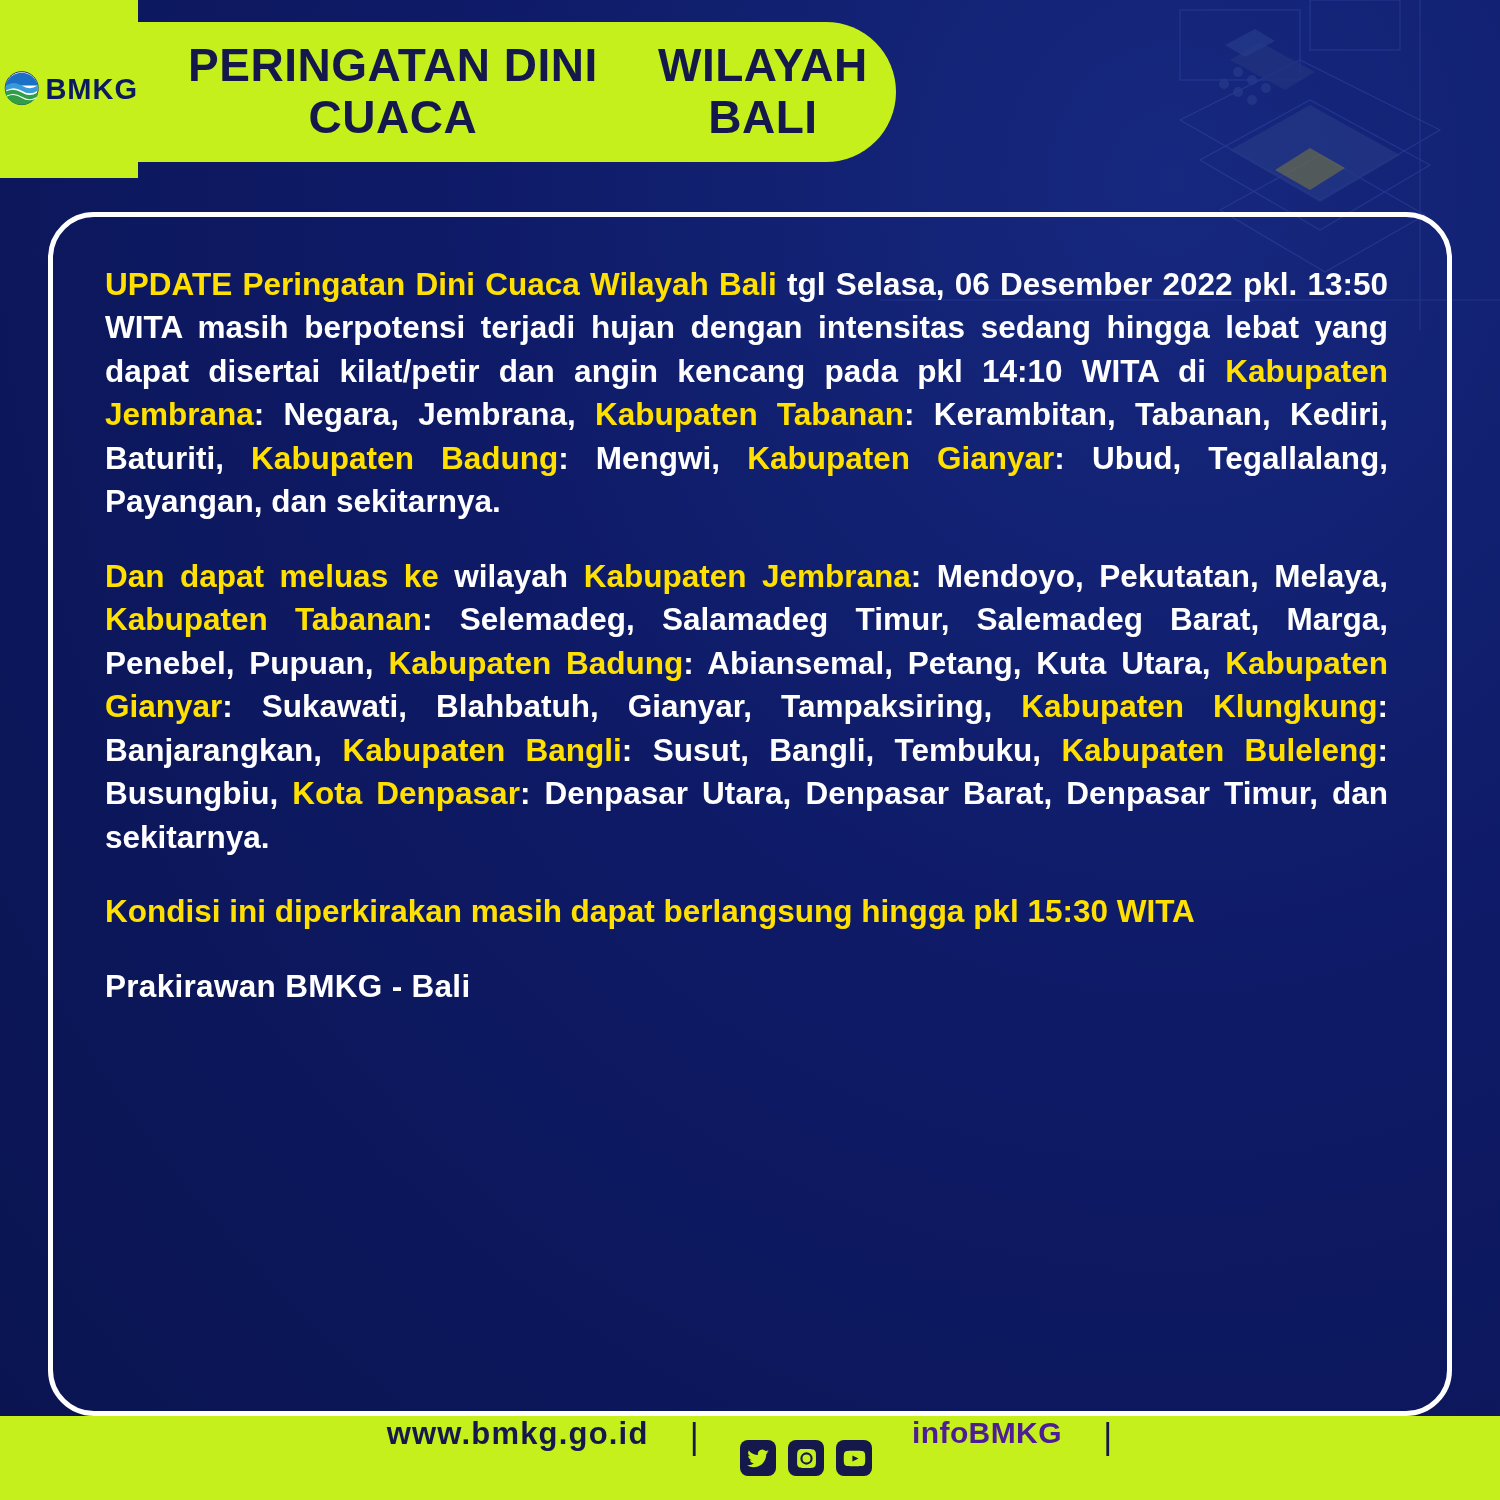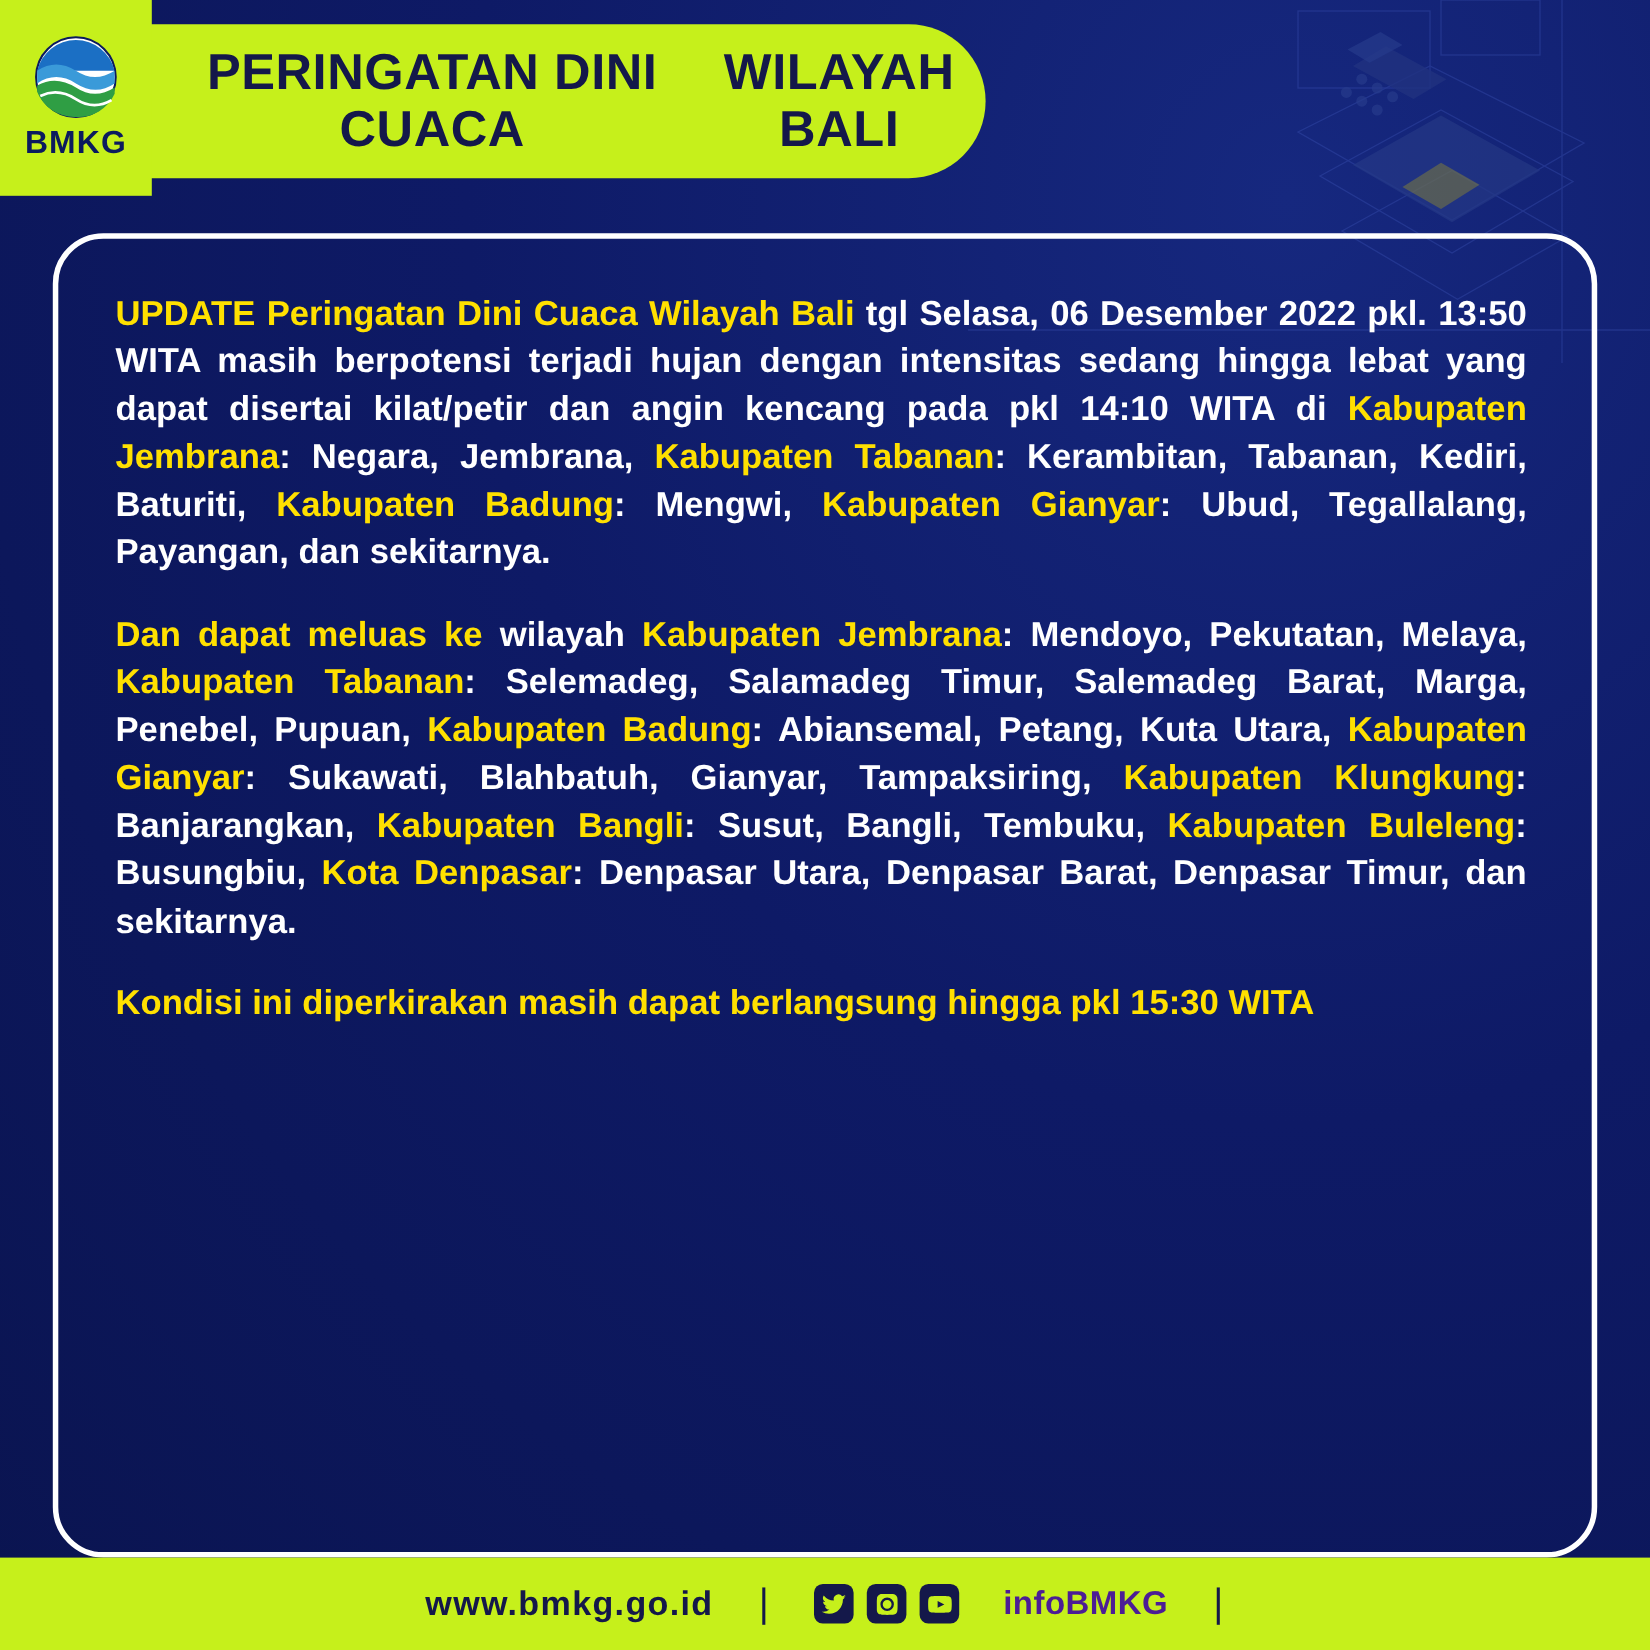--- a/index.html
+++ b/index.html
@@ -20,21 +20,21 @@
 
   
   .deco { position: absolute; top: 0; right: 0; width: 620px; height: 330px; opacity: .5; pointer-events: none; }
 
   
   .header { position: absolute; top: 0; left: 0; width: 100%; height: 178px; }
   .logo-plate {
     position: absolute; left: 0; top: 0;
     width: 138px; height: 178px;
     background: #c6f01b;
-    display: flex; flex-direction: column; align-items: center; justify-content: center;
+    display: flex; flex-direction: row; align-items: center; justify-content: center;
     gap: 2px;
   }
   .logo-mark { width: 96px; height: 80px; }
   .logo-text { font-weight: 700; font-size: 29px; color: #0b1b5e; letter-spacing: 1px; font-family: "Liberation Sans", sans-serif; }
   .title-pill {
     position: absolute; left: 96px; top: 22px;
     width: 800px; height: 140px;
     background: #c6f01b;
     border-radius: 0 70px 70px 0;
     display: flex; align-items: center; justify-content: center;
@@ -65,21 +65,21 @@
   .content p { margin: 0 0 31px 0; }
   .content p:last-child { margin-bottom: 0; }
   .hl { color: #ffe000; font-weight: 700; }
   .plain { font-weight: 600; }
   .sig { font-weight: 700; letter-spacing: .3px; }
 
   
   .footer {
     position: absolute; left: 0; bottom: 0; width: 100%; height: 84px;
     background: #c6f01b;
-    display: flex; align-items: center; justify-content: center;
+    display: flex; justify-content: center;
     gap: 40px;
   }
   .footer-web {
     font-family: "Liberation Sans", sans-serif;
     font-weight: 700; font-size: 31px; color: #14184a; letter-spacing: 1.2px;
   }
   .sep { font-size: 34px; color: #14184a; font-weight: 400; }
   .social { display: flex; align-items: center; gap: 12px; }
   .s-ico { width: 36px; height: 36px; border-radius: 8px; background: #14184a; display: flex; align-items: center; justify-content: center; }
   .s-ico svg { width: 23px; height: 23px; fill: #c6f01b; }
@@ -149,20 +149,21 @@
       </p>
 
       <p>
         <span class="hl">Dan dapat meluas ke</span><span class="plain"> wilayah </span><span class="hl">Kabupaten Jembrana</span><span class="plain">: Mendoyo, Pekutatan, Melaya, </span><span class="hl">Kabupaten Tabanan</span><span class="plain">: Selemadeg, Salamadeg Timur, Salemadeg Barat, Marga, Penebel, Pupuan, </span><span class="hl">Kabupaten Badung</span><span class="plain">: Abiansemal, Petang, Kuta Utara, </span><span class="hl">Kabupaten Gianyar</span><span class="plain">: Sukawati, Blahbatuh, Gianyar, Tampaksiring, </span><span class="hl">Kabupaten Klungkung</span><span class="plain">: Banjarangkan, </span><span class="hl">Kabupaten Bangli</span><span class="plain">: Susut, Bangli, Tembuku, </span><span class="hl">Kabupaten Buleleng</span><span class="plain">: Busungbiu, </span><span class="hl">Kota Denpasar</span><span class="plain">: Denpasar Utara, Denpasar Barat, Denpasar Timur, dan sekitarnya.</span>
       </p>
 
       <p>
         <span class="hl">Kondisi ini diperkirakan masih dapat berlangsung hingga pkl 15:30 WITA</span>
       </p>
 
+      <p class="sig">Prakirawan BMKG - Bali</p>
 
     </div>
   </div>
 
   <div class="footer">
     <span class="footer-web">www.bmkg.go.id</span>
     <span class="sep">|</span>
     <span class="social">
       <span class="s-ico">
         <svg viewBox="0 0 24 24">

